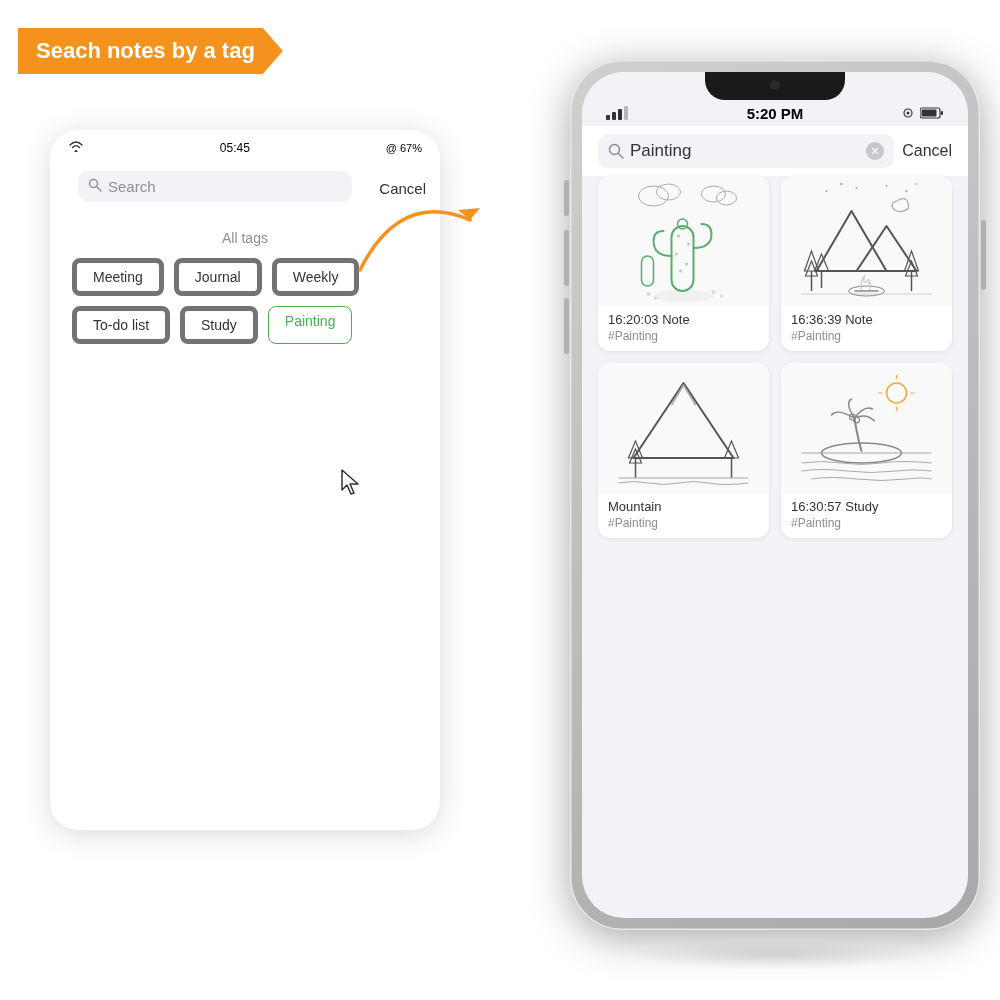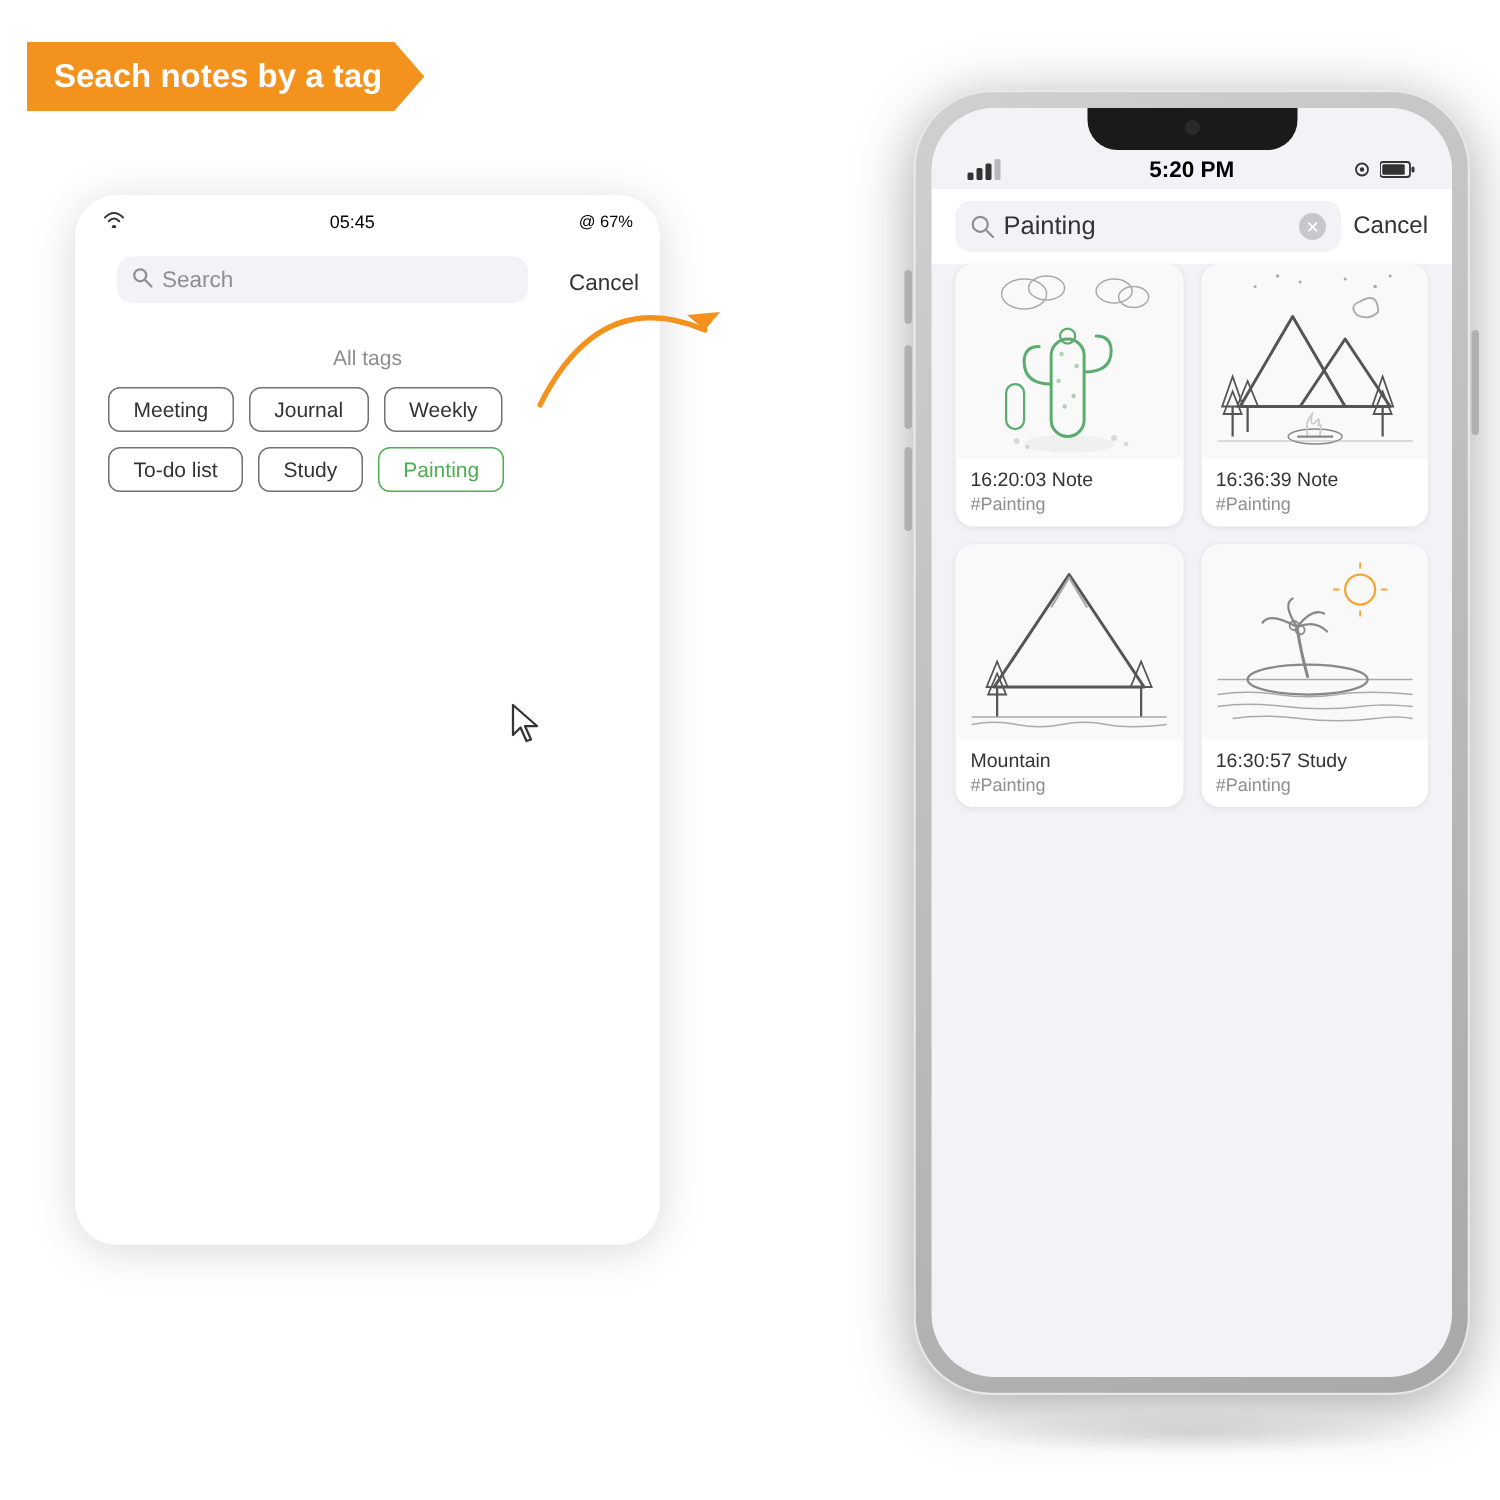--- a/index.html
+++ b/index.html
@@ -85,41 +85,41 @@
     }
 
     .tags-container {
       display: flex;
       flex-wrap: wrap;
       gap: 10px;
       padding: 0 22px;
     }
 
     .tag-chip {
-      border: 1px solid #737373;
+      border: 5px solid #737373;
       border-radius: 8px;
       padding: 6px 16px;
       font-size: 14px;
       color: #333;
       background: #fff;
       cursor: pointer;
     }
 
     .tag-chip.active {
       border: 1.5px solid #4CAF50;
       color: #4CAF50;
       background: #fff;
     }
 
     
     .big-phone-wrapper {
       position: absolute;
       top: 60px;
       right: 20px;
-      width: 371px;
+      width: 410px;
       height: 870px;
     }
 
     .big-phone-body {
       width: 100%;
       height: 100%;
       background: linear-gradient(145deg, #d0d0d0, #a8a8a8);
       border-radius: 52px;
       position: relative;
       box-shadow: 0 8px 40px rgba(0,0,0,0.35), inset 0 0 0 1.5px #e8e8e8;

